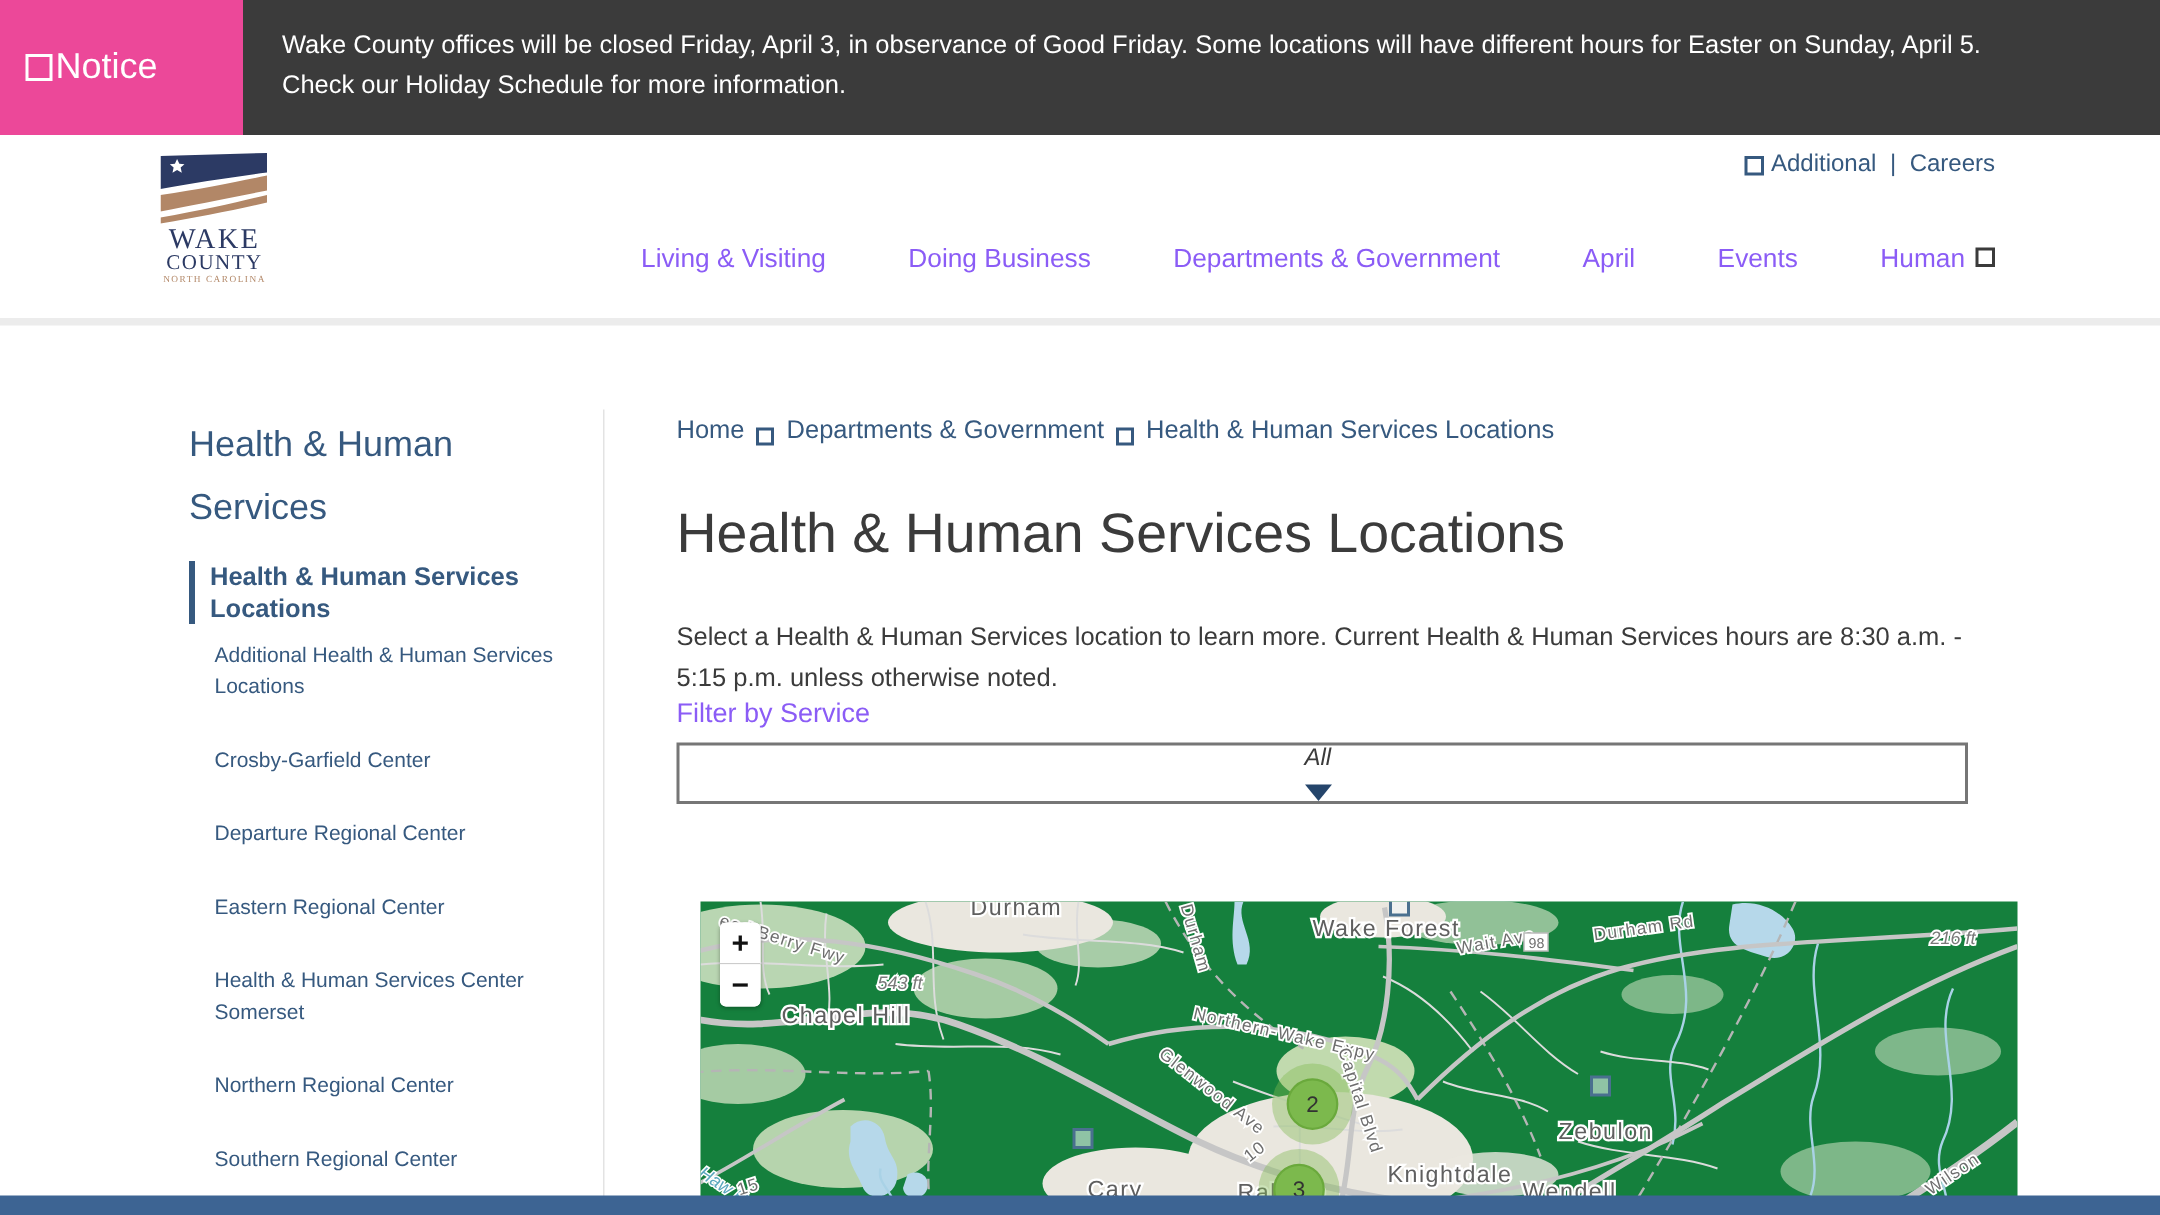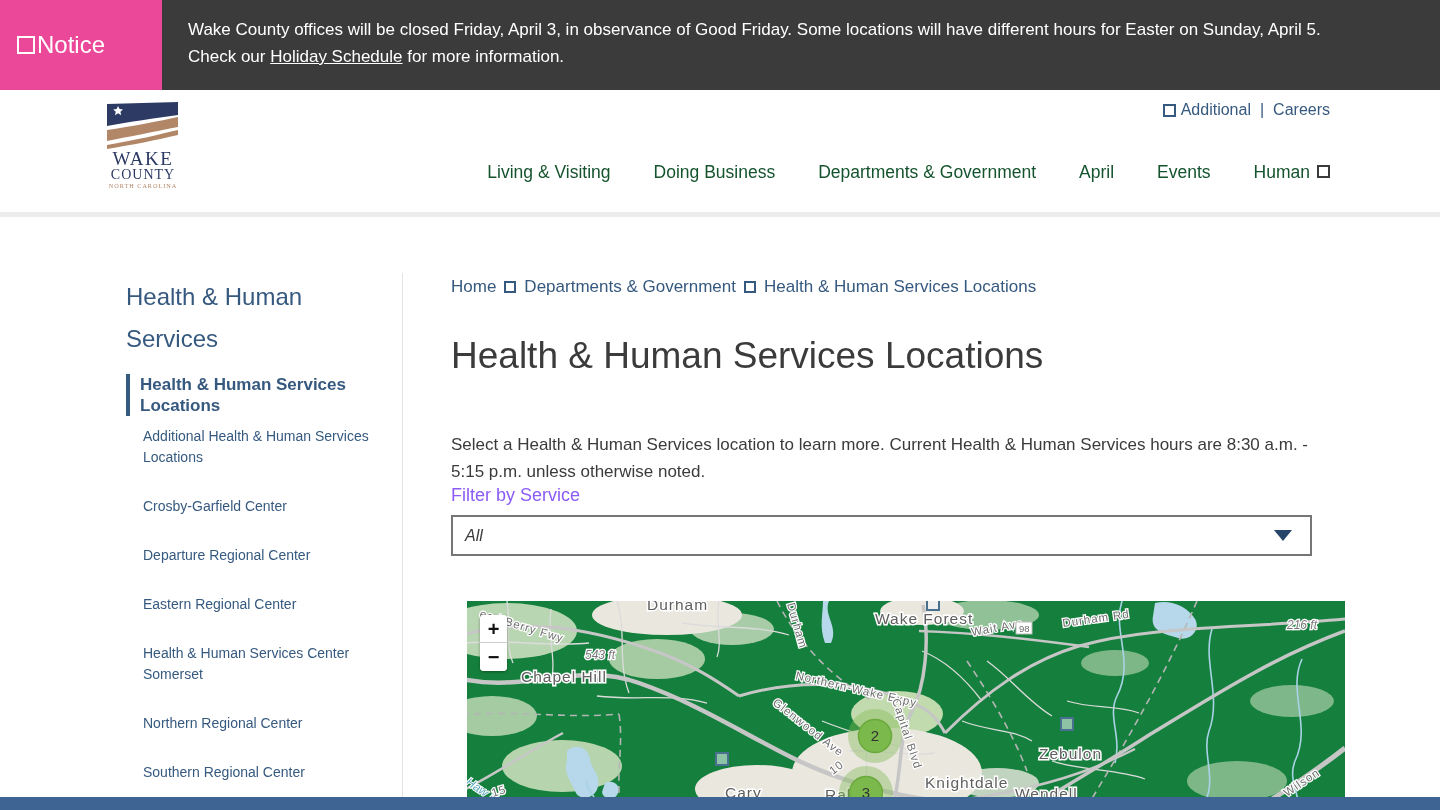--- a/index.html
+++ b/index.html
@@ -4,52 +4,52 @@
 <style>
   * { margin:0; padding:0; box-sizing:border-box; }
   html,body { width:1440px; height:810px; overflow:hidden; background:#fff;
     font-family:"Liberation Sans", sans-serif; }
 
   
   .notice-bar { position:absolute; left:0; top:0; width:1440px; height:90px; background:#3b3b3b; display:flex; }
   .notice-label { width:162px; height:90px; background:#ec4899; color:#fff; display:flex; align-items:center; padding-left:17px; font-size:24px; flex:0 0 auto; }
   .notice-label .glyph-box { display:inline-block; width:18px; height:18px; border:2px solid #fff; margin-right:2px; }
   .notice-text { color:#fff; font-size:17px; line-height:27px; padding:16px 40px 0 26px; }
-  .notice-text a { color:#fff; text-decoration:underline; cursor:pointer; }
+  .notice-text a { color:#fff; cursor:pointer; }
 
   
   .site-header { position:absolute; left:0; top:90px; width:1440px; height:127px; background:#fff; border-bottom:5px solid #ececec; }
   .logo { position:absolute; left:107px; top:9px; width:72px; height:92px; cursor:pointer; }
   .utility { position:absolute; right:110px; top:11px; font-size:16px; color:#36597f; display:flex; align-items:center; gap:9px; }
   .utility a { color:#36597f; text-decoration:none; cursor:pointer; display:inline-flex; align-items:center; }
   .utility .glyph-box { display:inline-block; width:13px; height:13px; border:2px solid #36597f; margin-right:5px; }
   .utility .sep { color:#36597f; }
   .main-nav { position:absolute; right:110px; top:72px; display:flex; align-items:center; gap:43px; font-size:17.5px; color:#3b3b3b; }
-  .main-nav a { color:#14532d; text-decoration:none; cursor:pointer; white-space:nowrap; }
+  .main-nav a { color:#8b5cf6; text-decoration:none; cursor:pointer; white-space:nowrap;margin-left:12px; }
   .main-nav .glyph-box { display:inline-block; width:13px; height:13px; border:2px solid #3b3b3b; margin-left:7px; }
 
   
   .sidebar { position:absolute; left:126px; top:276px; width:262px; }
   .sidebar h2 { font-size:24px; line-height:42px; font-weight:400; color:#36597f; width:195px; cursor:pointer; }
   .side-active { margin-top:14px; border-left:4px solid #36597f; padding-left:10px; width:234px;
     font-size:17px; line-height:21px; font-weight:bold; color:#36597f; cursor:pointer; }
   .side-list { list-style:none; margin-top:10px; padding-left:17px; }
   .side-list li { width:230px; font-size:14px; line-height:21px; color:#36597f; margin-bottom:28px; cursor:pointer; }
   .sidebar-divider { position:absolute; left:402px; top:273px; width:1px; height:537px; background:#e3e3e3; }
 
   
   .main-col { position:absolute; left:451px; top:277px; width:879px; }
-  .breadcrumb { font-size:17px; color:#36597f; display:flex; align-items:center; }
+  .breadcrumb { font-size:17px; color:#36597f; display:flex; align-items:flex-end; }
   .breadcrumb a { color:#36597f; text-decoration:none; cursor:pointer; }
   .breadcrumb .glyph-box { display:inline-block; width:12px; height:12px; border:2px solid #36597f; margin:0 8px; }
   .page-title { margin-top:38px; font-size:37px; line-height:42px; font-weight:400; color:#3b3b3b; }
-  .intro { margin-top:54px; font-size:17px; line-height:27px; color:#3b3b3b; }
+  .intro { margin-top:34px; font-size:17px; line-height:27px; color:#3b3b3b; }
   .filter-label { font-size:18px; color:#8b5cf6; }
   .filter-select { margin-top:9px; width:861px; height:41px; border:2px solid #767676; background:#fff;
-    display:flex; align-items:center; justify-content:space-between; padding:0 18px 0 12px; cursor:pointer; }
+    display:flex; align-items:center; justify-content:space-between; padding:0 18px 0 12px; cursor:pointer;flex-direction:column; }
   .filter-select .value { font-size:16px; font-style:italic; color:#3b3b3b; }
   .filter-select .caret { width:0; height:0; border-left:9px solid transparent; border-right:9px solid transparent; border-top:11px solid #25456b; }
 
   
   .map { position:absolute; left:467px; top:601px; width:878px; height:209px; background:#15803d; overflow:hidden; cursor:grab; }
   .map svg { position:absolute; left:0; top:0; }
   .map-city { font-size:15.5px; fill:#5f5f5f; stroke:#ffffff; stroke-width:3px; paint-order:stroke; letter-spacing:1px; }
   .map-road-label { font-size:11.5px; fill:#6e6e6e; stroke:#ffffff; stroke-width:2.5px; paint-order:stroke; letter-spacing:1px; }
   .map-elev { font-size:12px; font-style:italic; fill:#7a7a7a; stroke:#ffffff; stroke-width:2.5px; paint-order:stroke; }
   .map-water-label { font-size:12px; font-style:italic; fill:#5aa7bd; stroke:#ffffff; stroke-width:2px; paint-order:stroke; }

